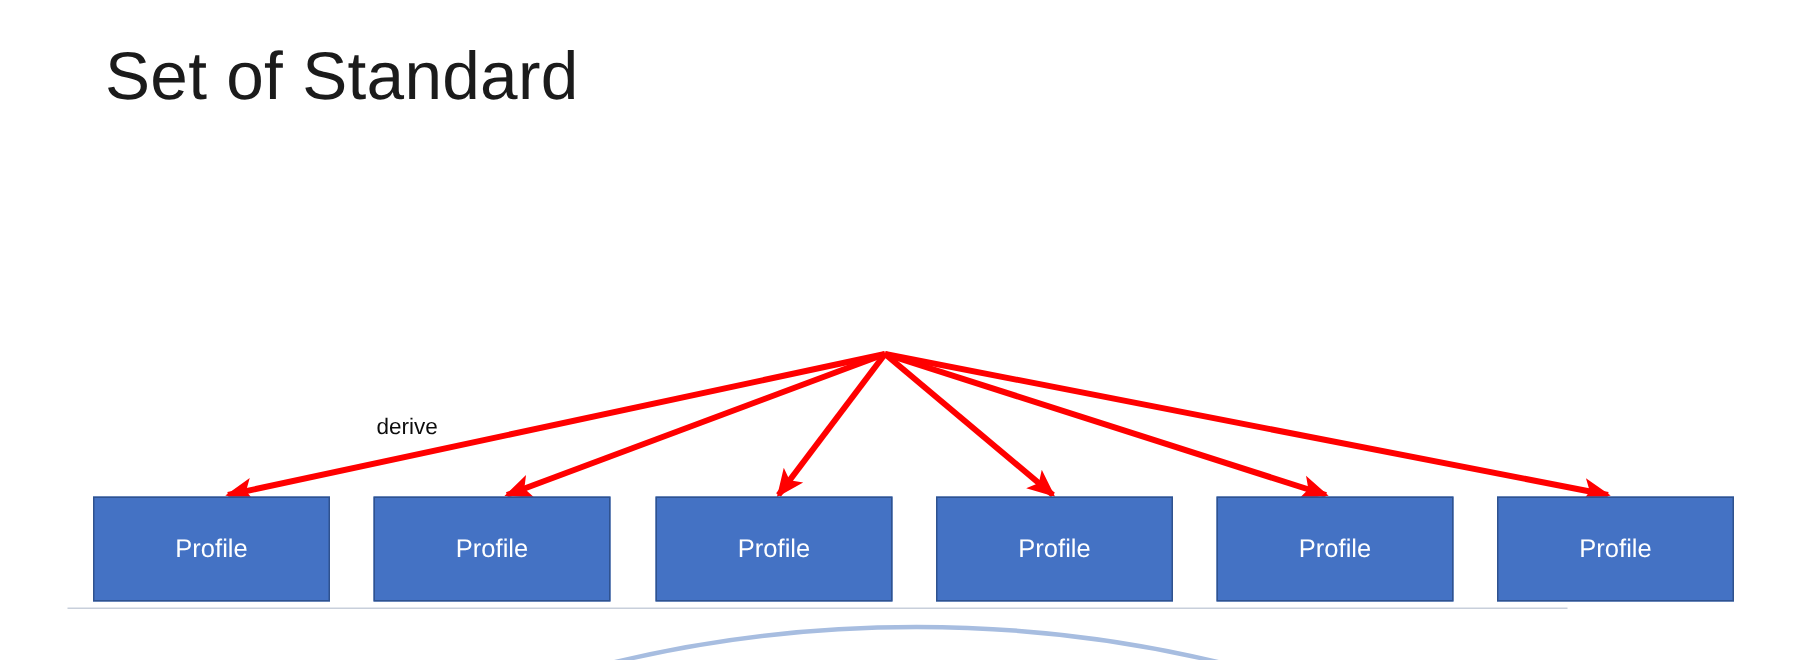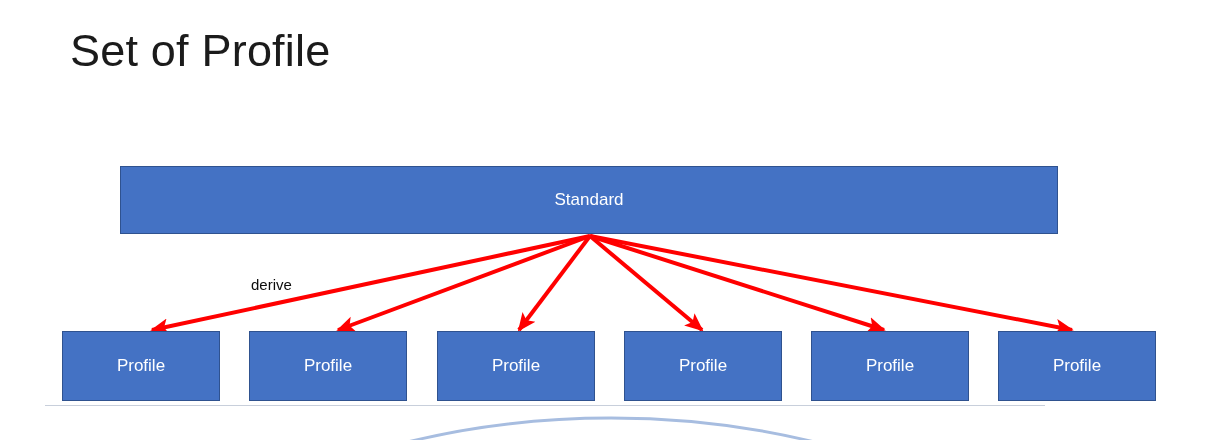--- a/index.html
+++ b/index.html
@@ -119,25 +119,22 @@
 <body>
 
 <div id="slide">
 
   <svg id="decorations" viewBox="0 0 1213 440" xmlns="http://www.w3.org/2000/svg" aria-hidden="true">
     <ellipse cx="611" cy="760" rx="553" ry="342" fill="none" stroke="#a7bde0" stroke-width="3"></ellipse>
   </svg>
 
   <div class="baseline-rule"></div>
 
-  <div id="slide-title">Set of Profile</div>
+  <div id="slide-title">Set of Standard</div>
 
-  <div id="standard-box" class="shape-box">
-    <span class="shape-label">Standard</span>
-  </div>
 
   <div id="derive-label">derive</div>
 
   <div class="shape-box profile-box profile-pos-0">
     <span class="shape-label">Profile</span>
   </div>
   <div class="shape-box profile-box profile-pos-1">
     <span class="shape-label">Profile</span>
   </div>
   <div class="shape-box profile-box profile-pos-2">

